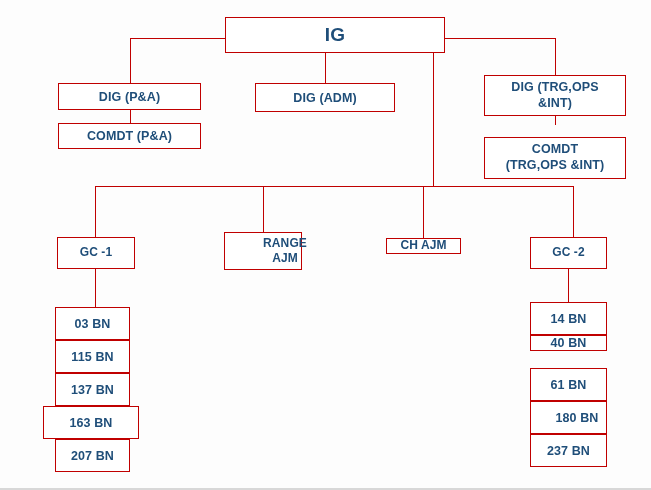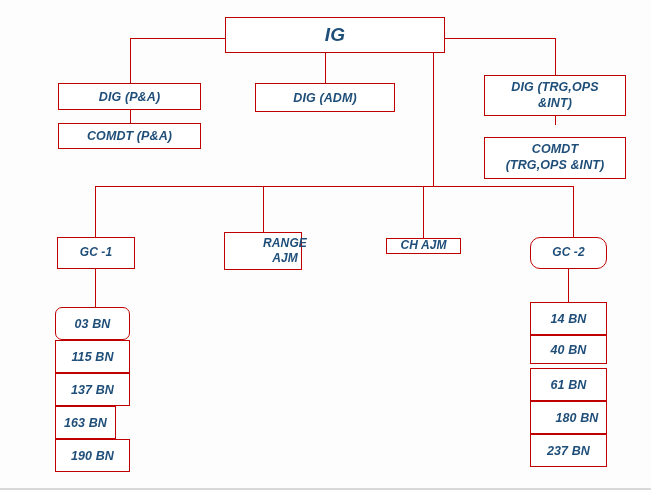--- a/index.html
+++ b/index.html
@@ -36,21 +36,20 @@
     background: #ffffff;
     color: #1F4E79;
     font-weight: bold;
     display: flex;
     align-items: center;
     justify-content: center;
     text-align: center;
     line-height: 1.12;
     letter-spacing: 0.1px;
     z-index: 2;
-    font-style: italic;
   }
   .node.two-line {
     flex-direction: column;
     line-height: 1.25;
   }
   .connector {
     position: absolute;
     background: #C00000;
     z-index: 1;
   }
@@ -123,44 +122,44 @@
 
   <div class="node f-lvl2 two-line" style="left:224px; top:232px; width:78px; height:38px;padding-left:44px;">
     <span>RANGE</span>
     <span>AJM</span>
   </div>
 
   <div class="node f-lvl2" style="left:386px; top:238px; width:75px; height:16px;">
     <span>CH AJM</span>
   </div>
 
-  <div class="node f-lvl2" style="left:530px; top:237px; width:77px; height:32px;border-radius:10px;">
+  <div class="node f-lvl2" style="left:530px; top:237px; width:77px; height:32px;">
     <span>GC -2</span>
   </div>
 
-  <div class="node f-bn" style="left:55px; top:307px; width:75px; height:33px;border-radius:7px;">
+  <div class="node f-bn" style="left:55px; top:307px; width:75px; height:33px;">
     <span>03 BN</span>
   </div>
   <div class="node f-bn" style="left:55px; top:340px; width:75px; height:33px;">
     <span>115 BN</span>
   </div>
   <div class="node f-bn" style="left:55px; top:373px; width:75px; height:33px;">
     <span>137 BN</span>
   </div>
-  <div class="node f-bn" style="left:55px; top:406px; width:61px; height:33px;">
+  <div class="node f-bn" style="left:43px; top:406px; width:96px; height:33px;">
     <span>163 BN</span>
   </div>
   <div class="node f-bn" style="left:55px; top:439px; width:75px; height:33px;">
-    <span>190 BN</span>
+    <span>207 BN</span>
   </div>
 
   <div class="node f-bn" style="left:530px; top:302px; width:77px; height:33px;">
     <span>14 BN</span>
   </div>
-  <div class="node f-bn" style="left:530px; top:335px; width:77px; height:29px;">
+  <div class="node f-bn" style="left:530px; top:335px; width:77px; height:16px;">
     <span>40 BN</span>
   </div>
   <div class="node f-bn" style="left:530px; top:368px; width:77px; height:33px;">
     <span>61 BN</span>
   </div>
   <div class="node f-bn" style="left:530px; top:401px; width:77px; height:33px;padding-left:17px;">
     <span>180 BN</span>
   </div>
   <div class="node f-bn" style="left:530px; top:434px; width:77px; height:33px;">
     <span>237 BN</span>

